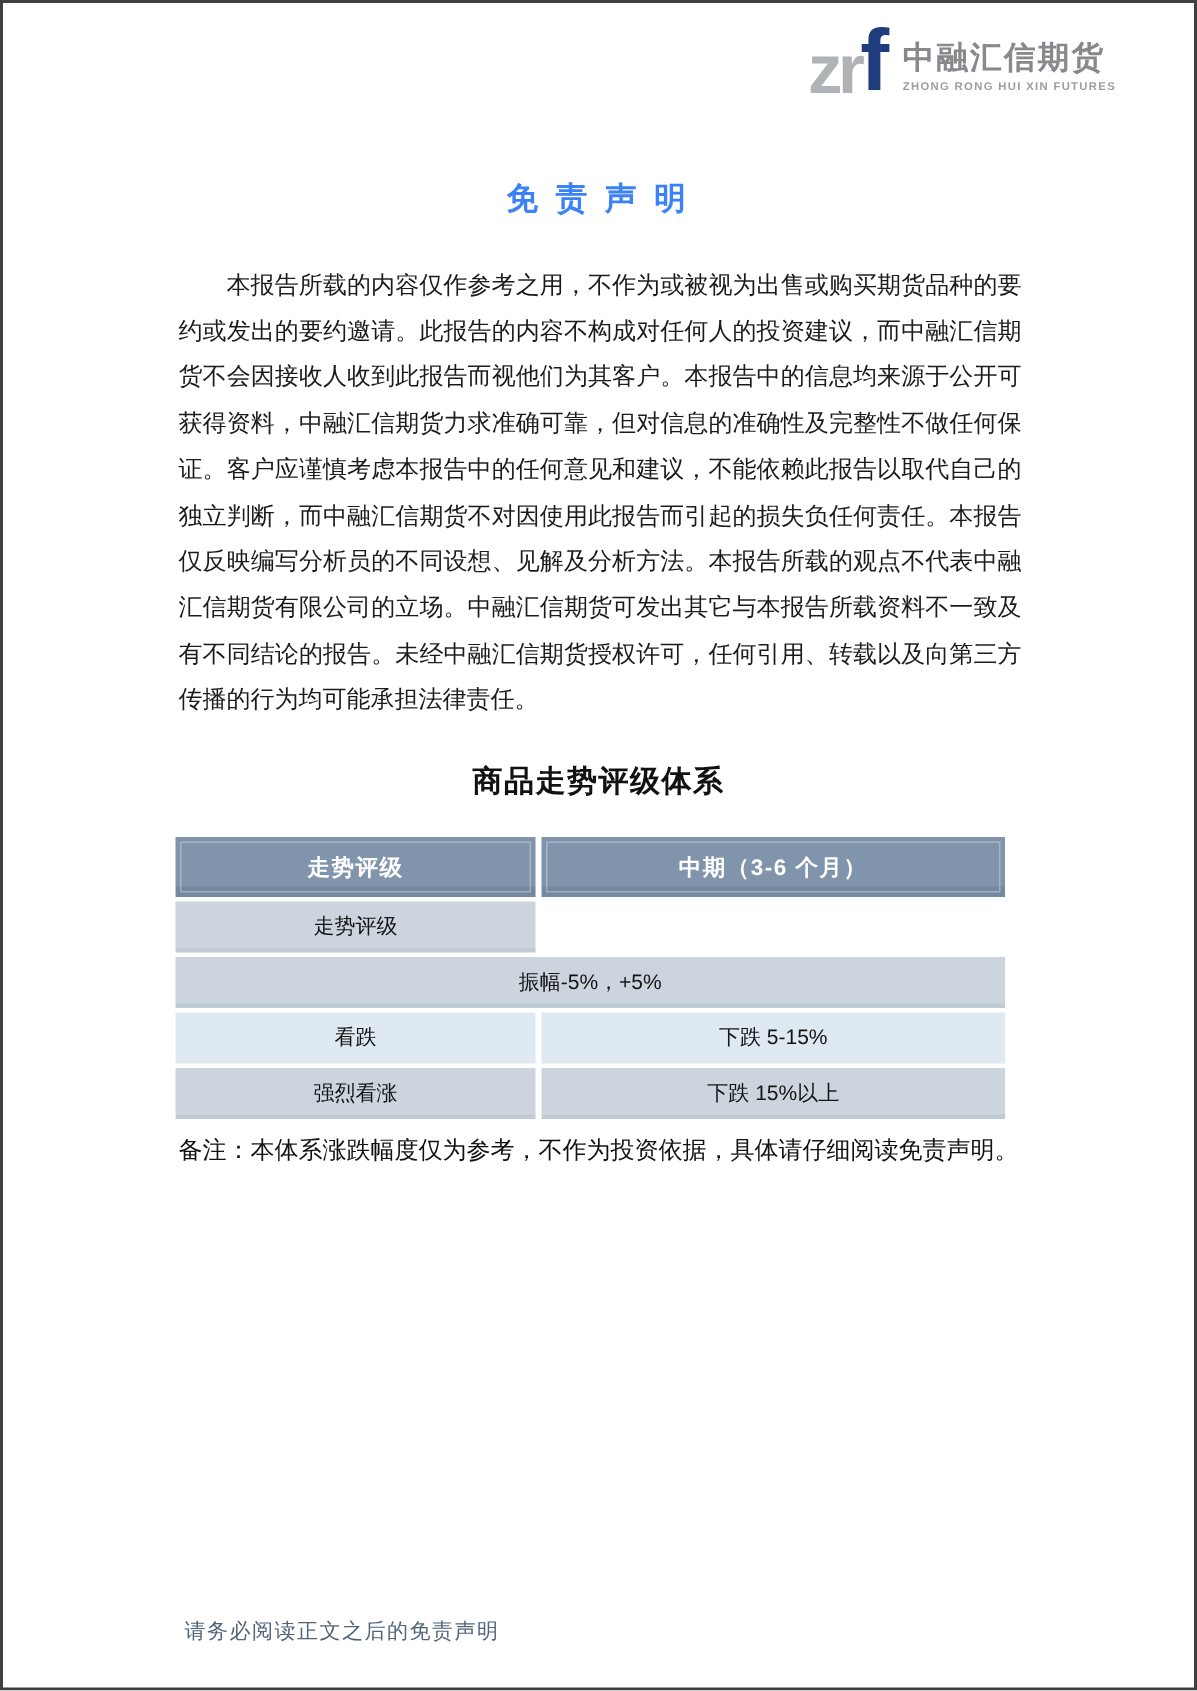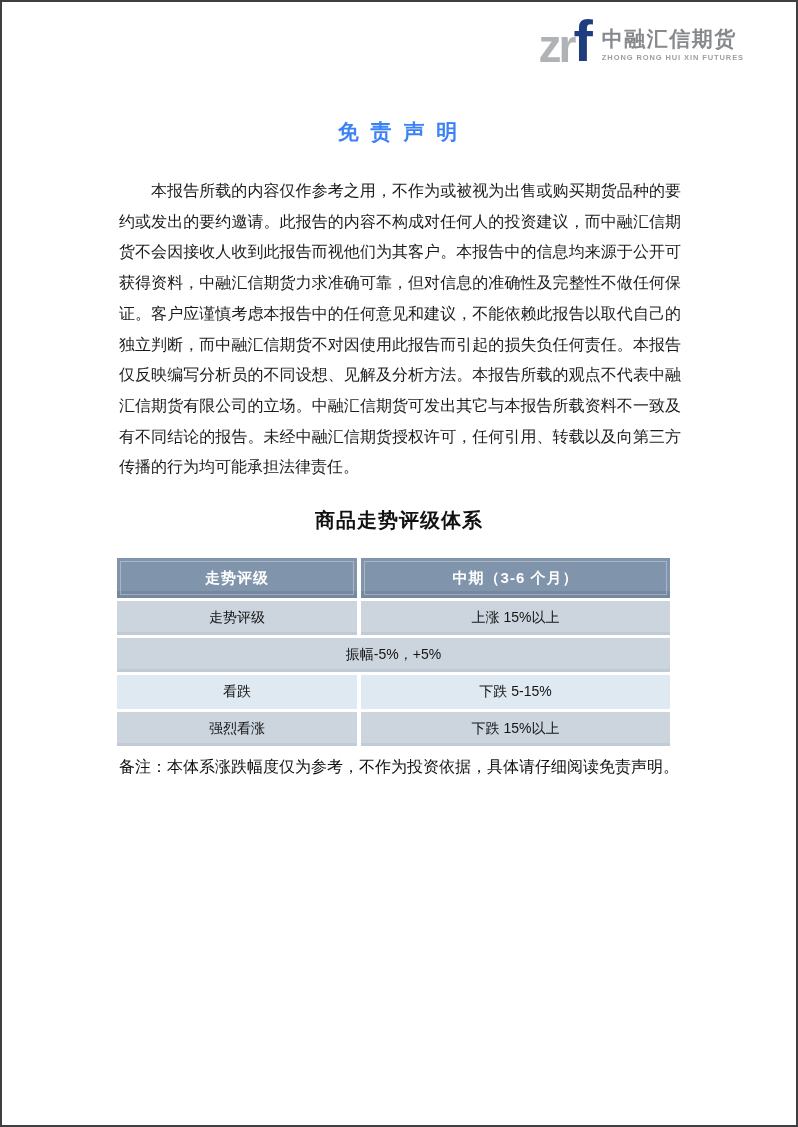--- a/index.html
+++ b/index.html
@@ -126,31 +126,31 @@
 
   <div class="rating-title">商品走势评级体系</div>
 
   <div class="rating-table">
     <div class="t-row">
       <div class="cell th c1">走势评级</div>
       <div class="cell th c2">中期（3-6 个月）</div>
     </div>
     <div class="t-row row-odd">
       <div class="cell td c1">走势评级</div>
-      <div class="cell td c2">上涨 15%以上</div>
     </div>
     <div class="t-row row-odd">
       <div class="cell td c2">振幅-5%，+5%</div>
     </div>
     <div class="t-row row-even">
       <div class="cell td c1">看跌</div>
       <div class="cell td c2">下跌 5-15%</div>
     </div>
     <div class="t-row row-odd">
       <div class="cell td c1">强烈看涨</div>
       <div class="cell td c2">下跌 15%以上</div>
     </div>
   </div>
 
   <div class="rating-note">备注：本体系涨跌幅度仅为参考，不作为投资依据，具体请仔细阅读免责声明。</div>
 
+  <div class="page-footer">请务必阅读正文之后的免责声明</div>
 
 </div>
 
 </body></html>

